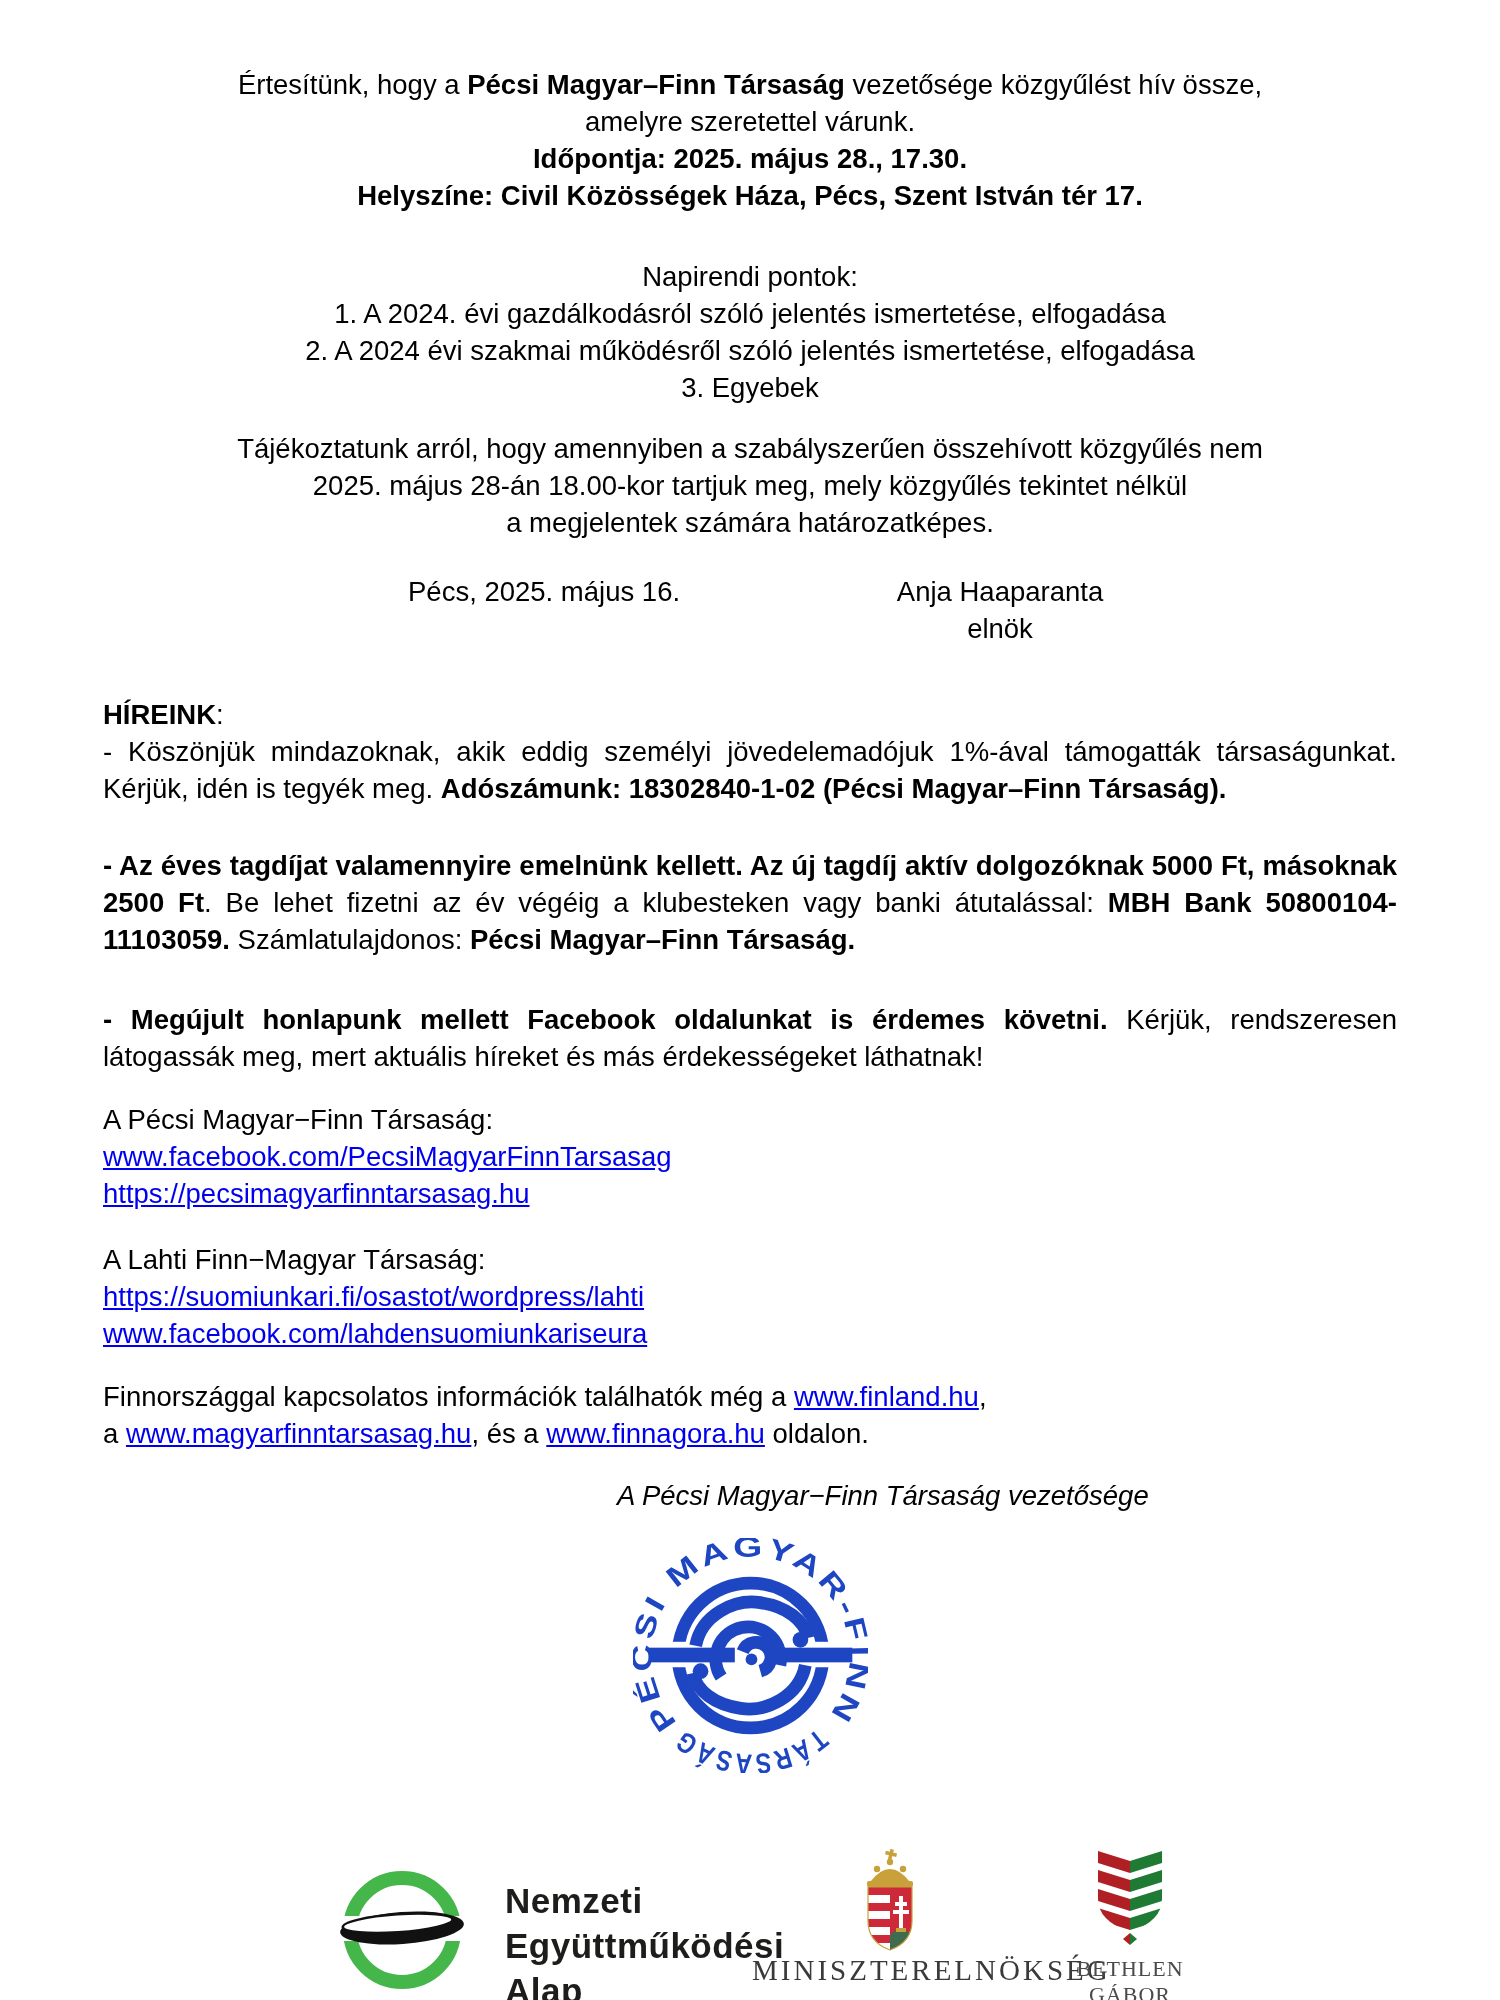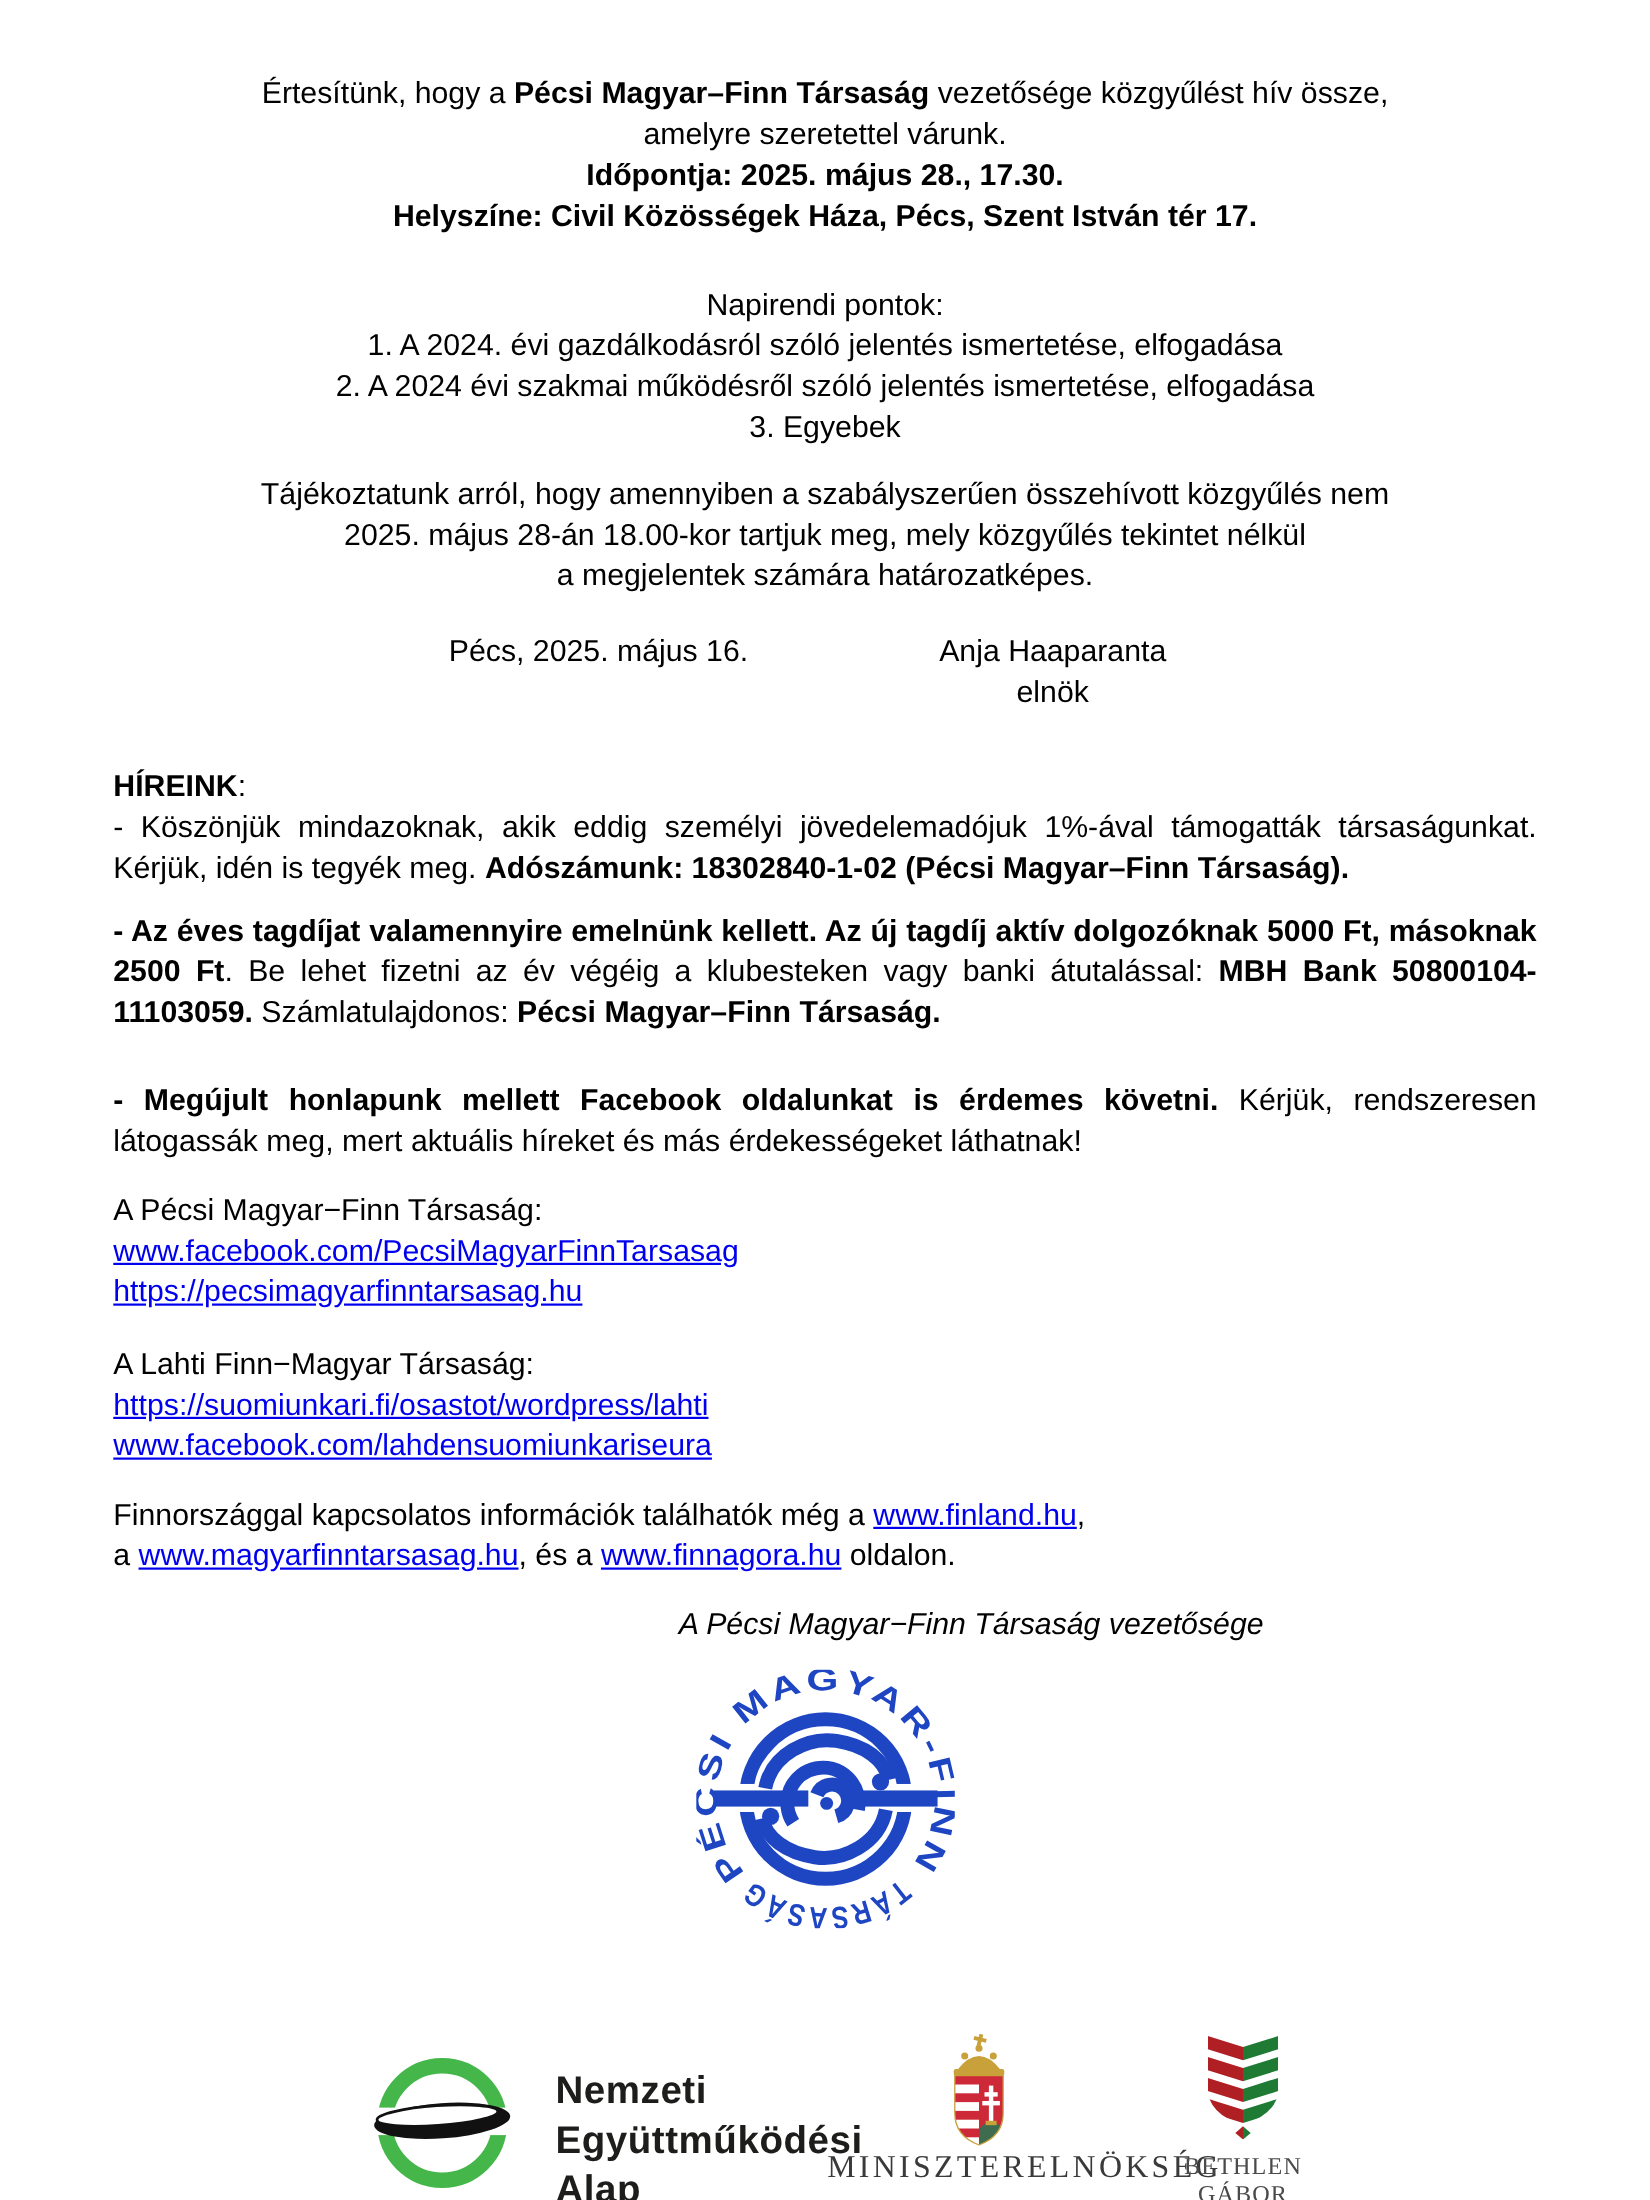--- a/index.html
+++ b/index.html
@@ -18,23 +18,23 @@
   .center{text-align:center;}
   .just{text-align:justify;}
   .b{font-weight:bold;}
   .it{font-style:italic;}
   a.link,.link{color:#0000EE;text-decoration:underline;cursor:pointer;}
   .block-link{display:block;width:max-content;}
   .agenda{margin-top:44px;}
   .notice{margin-top:24px;}
   .sign-row{position:relative;height:74px;margin-top:32px;}
   .place-date{position:absolute;left:305px;top:0;}
-  .signer{position:absolute;left:704px;top:0;width:300px;text-align:center;}
+  .signer{position:absolute;left:747px;top:0;width:300px;text-align:center;}
   .news{margin-top:49px;}
-  .news-p2{margin-top:20px;}
+  .news-p2{margin-top:40px;}
   .news-p3{margin-top:43px;}
   .links-label{margin-top:26px;}
   .links-label-2{margin-top:29px;}
   .finn-par{margin-top:26px;}
   .closing{margin-top:25px;padding-left:514px;}
   .society-logo-wrap{margin-top:24px;text-align:center;}
   
   .nea-icon{position:absolute;left:336px;top:1868px;}
   .nea-text{position:absolute;left:505px;top:1878px;font-weight:bold;font-size:35px;line-height:45px;color:#1d1d1b;letter-spacing:0.5px;}
   .crest{position:absolute;left:850px;top:1849px;}

